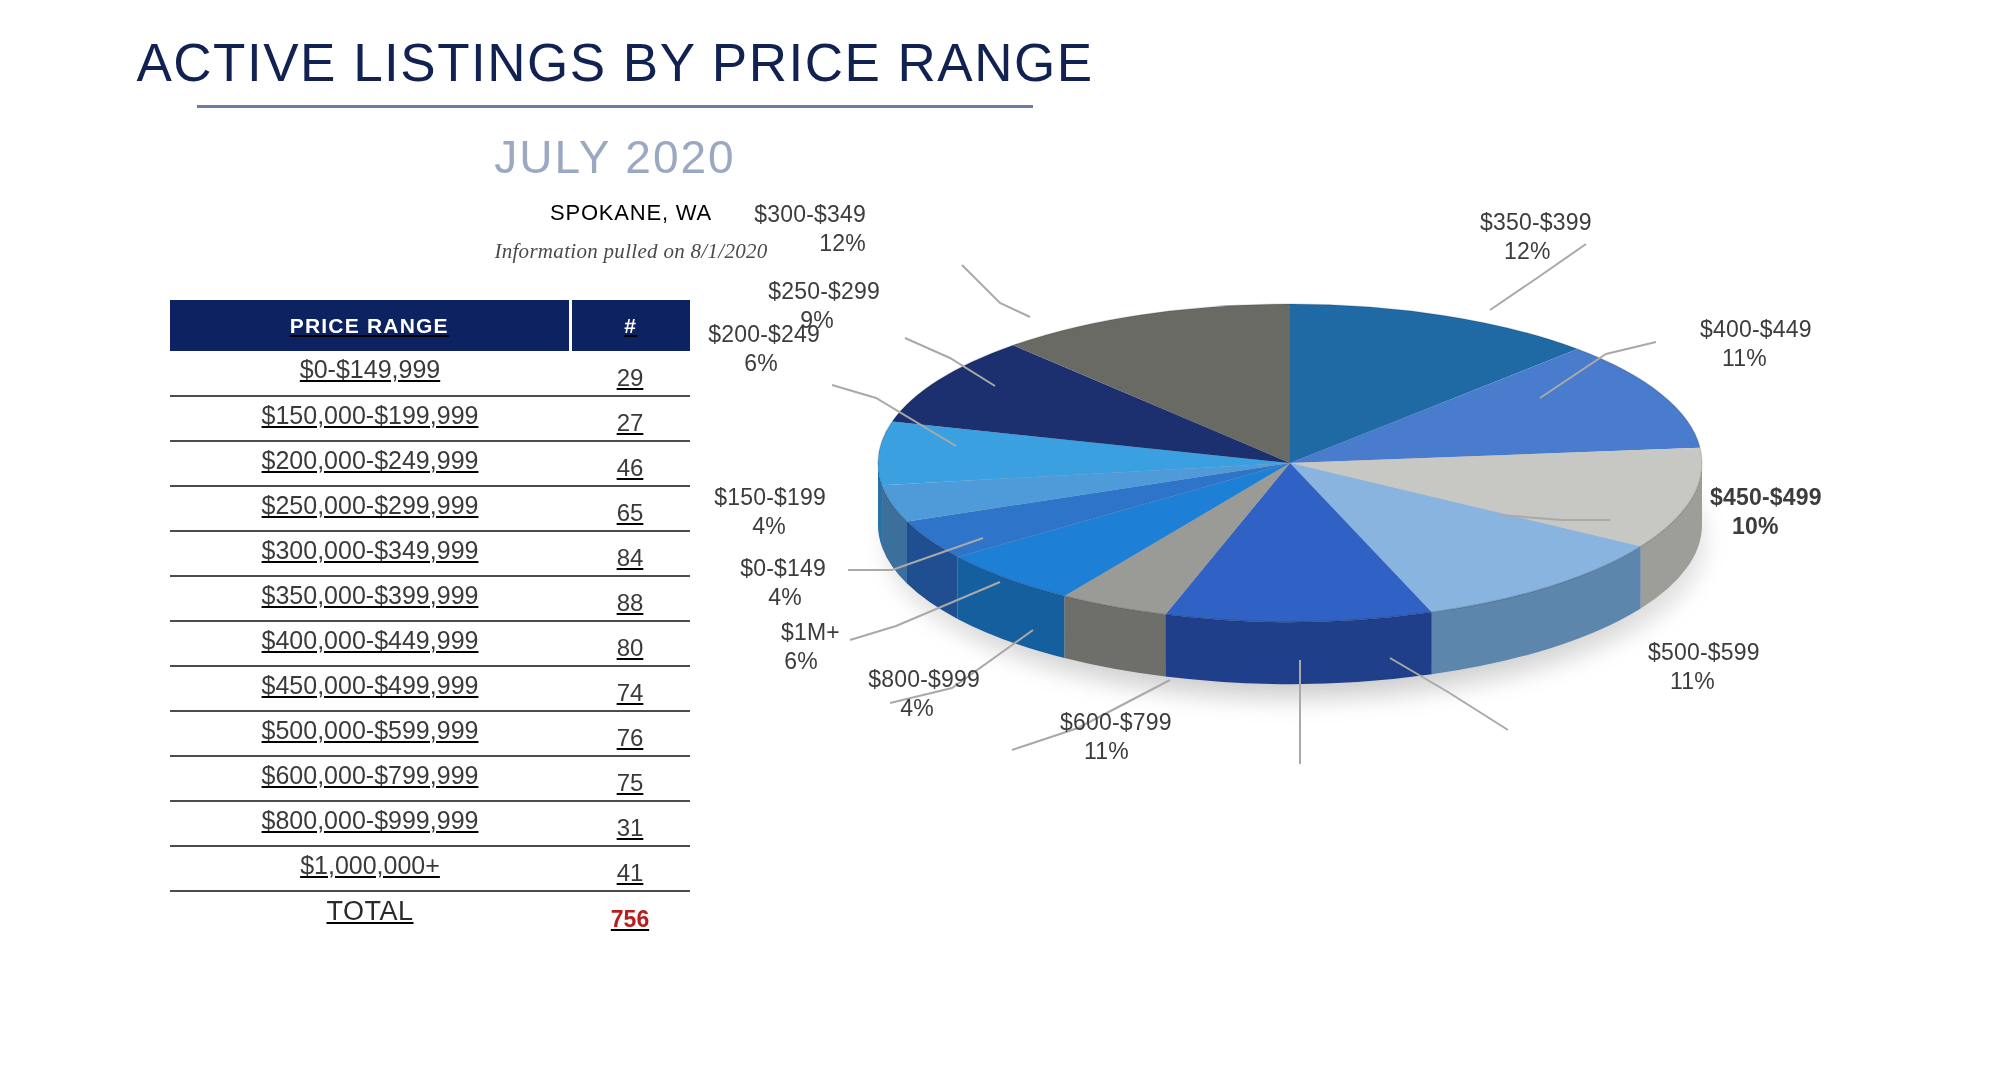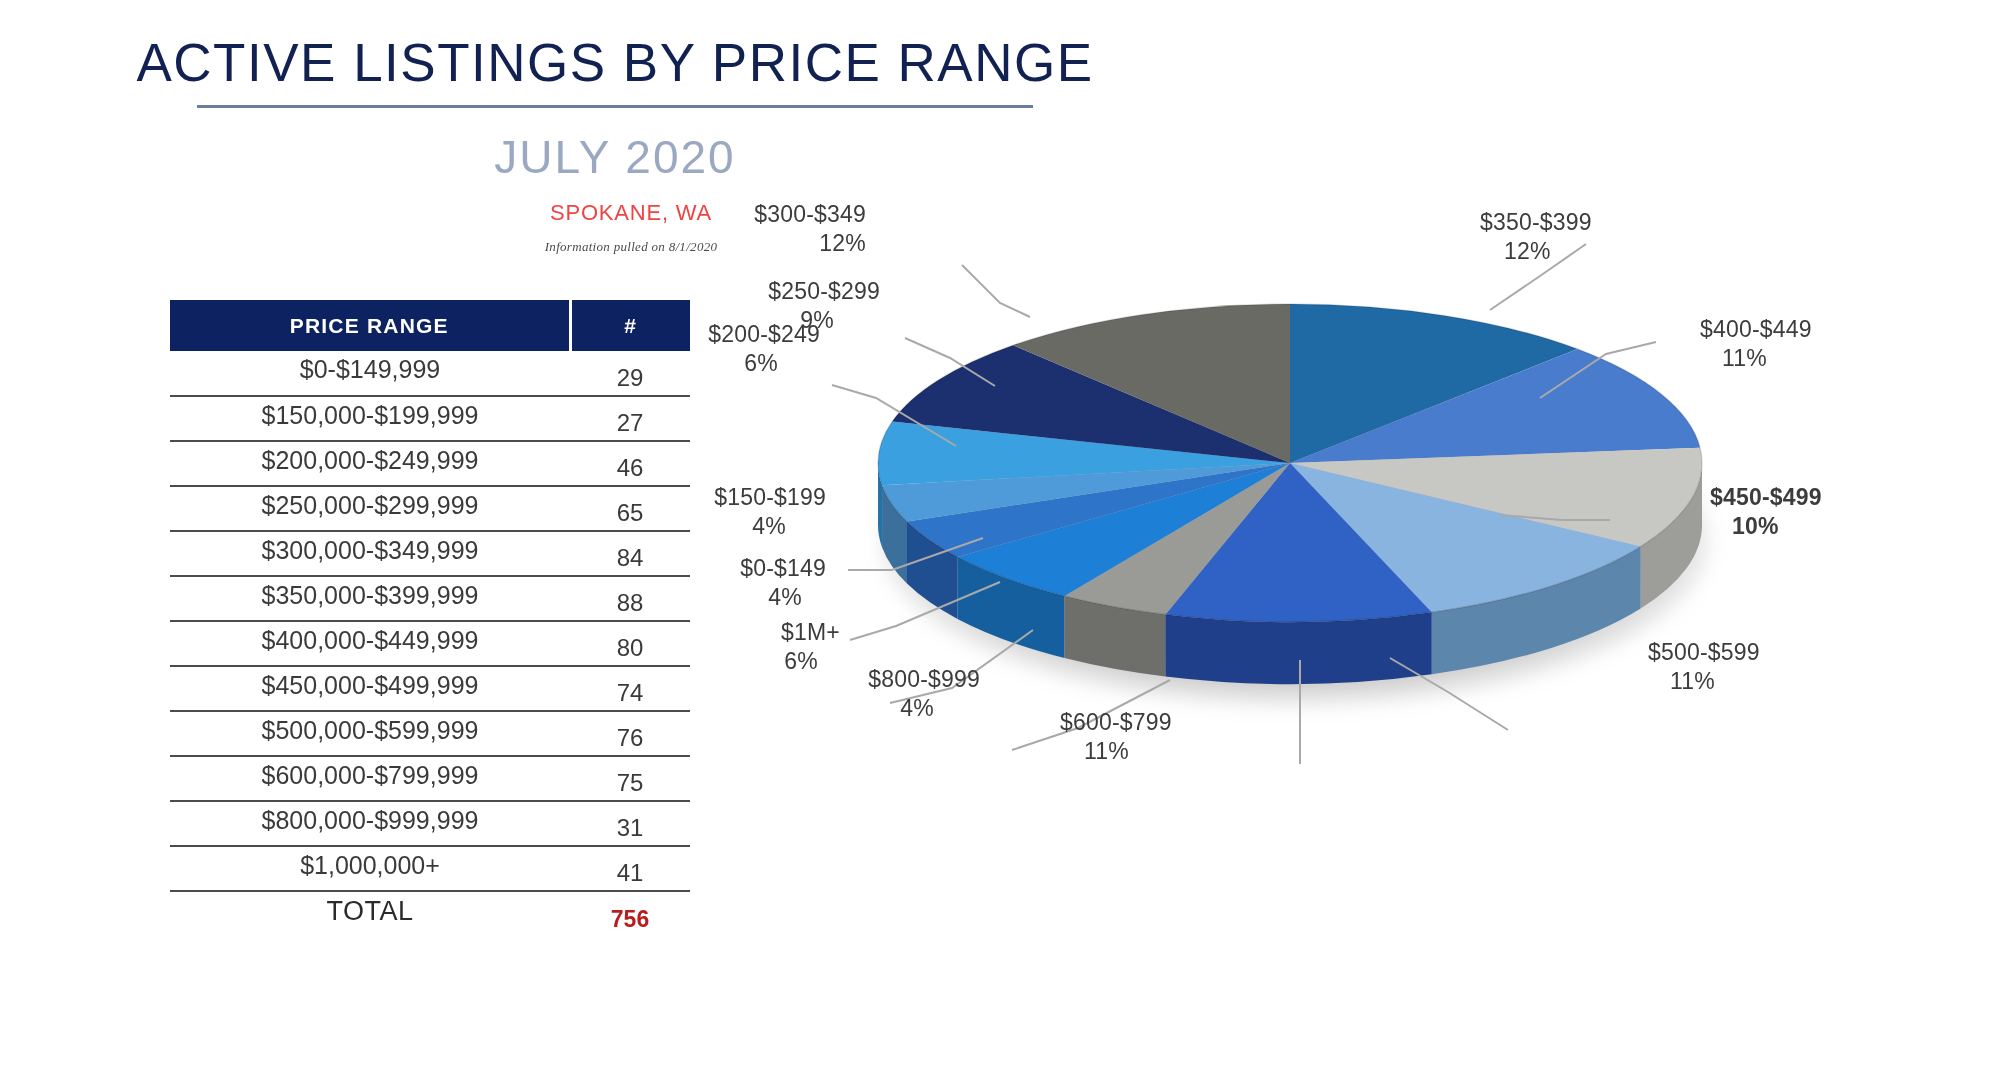--- a/index.html
+++ b/index.html
@@ -19,31 +19,31 @@
     font-family: "Liberation Sans", sans-serif;
   }
   .title-rule {
     width: 836px; height: 3px; background: #6b7ca0; margin: 16px auto 0;
   }
   .subtitle {
     font-size: 46px; color: #9aa8c2; letter-spacing: 2px;
     margin-top: 22px; font-weight: 400;
   }
   .city {
-    font-size: 22px; color: #ef4444; letter-spacing: 0.8px; margin-top: 16px; margin-left: 32px;
+    font-size: 22px; color: #000000; letter-spacing: 0.8px; margin-top: 16px; margin-left: 32px;
   }
   .pulled {
     font-family: "Liberation Serif", serif;
-    font-style: italic; font-size: 13px; color: #4a4a4a;
+    font-style: italic; font-size: 21px; color: #4a4a4a;
     margin-top: 13px; letter-spacing: 0.3px; margin-left: 32px;
   }
 
   
   .table-wrap { position: absolute; left: 170px; top: 300px; width: 520px; }
-  table.pricetable { border-collapse: collapse; width: 520px; table-layout: fixed; }
+  table.pricetable { border-collapse: collapse; width: 520px; table-layout: fixed; text-decoration: underline; }
   table.pricetable col.c1 { width: 400px; }
   table.pricetable col.c2 { width: 120px; }
   .pricetable thead th {
     background: #0d2260; color: #ffffff;
     font-size: 21px; font-weight: bold; letter-spacing: 1.2px;
     padding: 14px 0 13px; text-align: center; vertical-align: middle;
   }
   .pricetable thead th.h1 { border-right: 3px solid #ffffff; }
   .pricetable tbody td {
     font-size: 25px; color: #3a3a3a; font-weight: 400;

